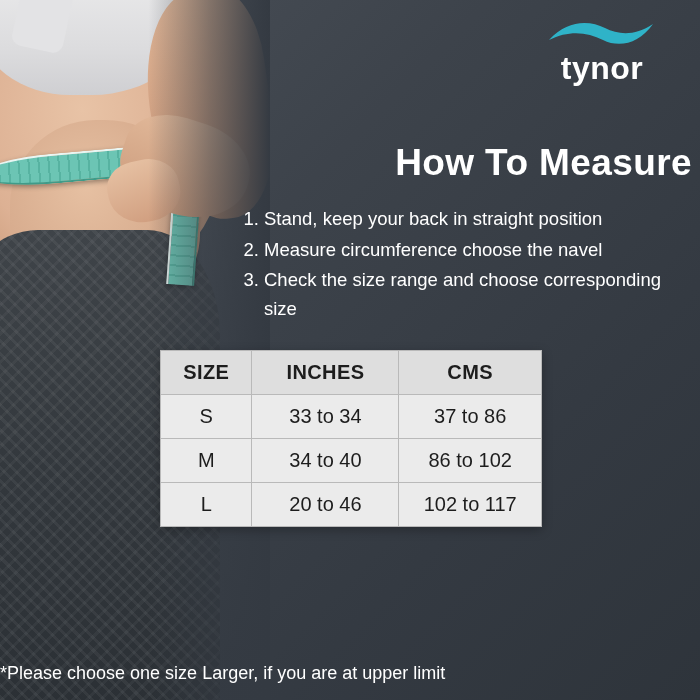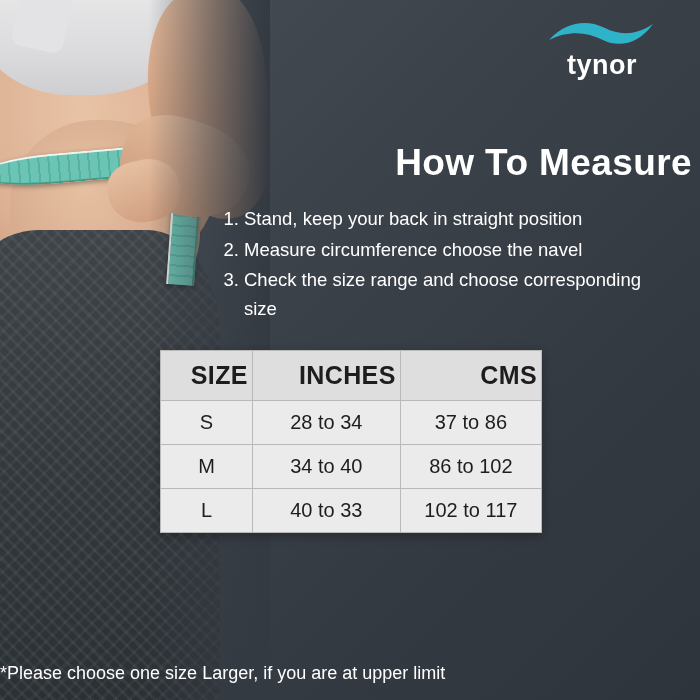--- a/index.html
+++ b/index.html
@@ -156,41 +156,41 @@
   }
   .logo-swoosh {
     display: block;
     margin: 0 auto;
     width: 110px;
     height: 34px;
   }
   .logo-text {
     display: block;
     color: #ffffff;
-    font-size: 27px;
+    font-size: 32px;
     font-weight: 700;
     letter-spacing: 0.5px;
     margin-top: -2px;
   }
 
   
   .heading {
     position: absolute;
     left: 272px;
     top: 142px;
     width: 420px;
     color: #ffffff;
     font-size: 37px;
     font-weight: 700;
     letter-spacing: 0.4px;
     text-align: right;
   }
   .steps {
     position: absolute;
-    left: 216px;
+    left: 236px;
     top: 205px;
     width: 460px;
     color: #ffffff;
     font-size: 18.5px;
     line-height: 1.55;
   }
   .steps ol {
     margin: 0;
     padding-left: 28px;
   }
@@ -211,25 +211,24 @@
   .size-table th,
   .size-table td {
     border: 1px solid #b9b9b9;
     padding: 10px 4px;
     text-align: center;
     color: #1d1d1d;
     font-size: 20px;
     background: #ebebeb;
   }
   .size-table th {
-    font-size: 25px;
+    font-size: 20px;
     font-weight: 700;
     background: #dedede;
     letter-spacing: 0.4px;
-    text-align: right;
   }
   .size-table .col-size { width: 88px; }
   .size-table .col-in { width: 147px; }
   .size-table .col-cm { width: 147px; }
 
   
   .footnote {
     position: absolute;
     left: 0;
     right: 0;
@@ -280,31 +279,31 @@
     <thead>
       <tr>
         <th class="col-size">SIZE</th>
         <th class="col-in">INCHES</th>
         <th class="col-cm">CMS</th>
       </tr>
     </thead>
     <tbody>
       <tr>
         <td>S</td>
-        <td>28 to 34</td>
+        <td>33 to 34</td>
         <td>37 to 86</td>
       </tr>
       <tr>
         <td>M</td>
         <td>34 to 40</td>
         <td>86 to 102</td>
       </tr>
       <tr>
         <td>L</td>
-        <td>40 to 33</td>
+        <td>20 to 46</td>
         <td>102 to 117</td>
       </tr>
     </tbody>
   </table>
 
   <div class="footnote">*Please choose one size Larger, if you are at upper limit</div>
 
 </div>
 
 </body></html>

